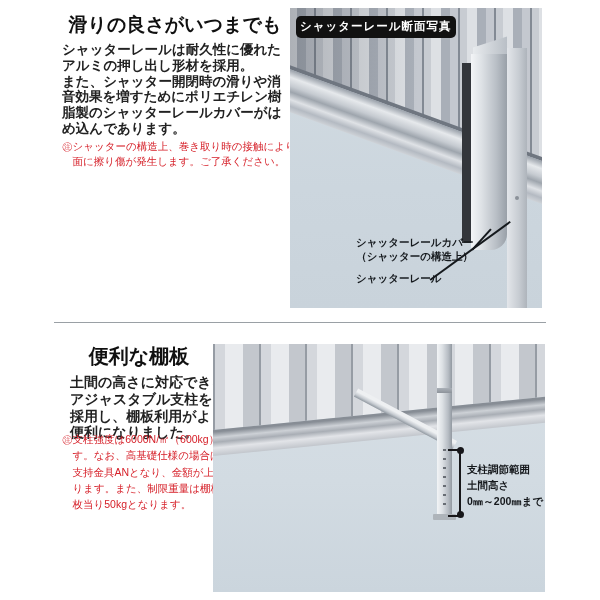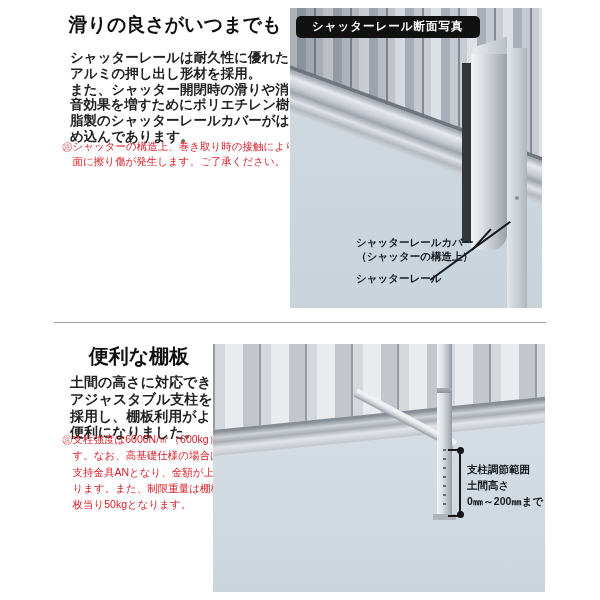--- a/index.html
+++ b/index.html
@@ -2,21 +2,21 @@
 <html><head>
 <meta charset="utf-8">
 <style>
   html,body{margin:0;padding:0;background:#fff;}
   .canvas{position:relative;width:600px;height:600px;background:#ffffff;overflow:hidden;
           font-family:"Liberation Sans","DejaVu Sans",sans-serif;color:#1c1c1c;}
 
   
   .h1{position:absolute;left:58px;top:12px;width:234px;margin:0;text-align:center;
       font-size:19px;font-weight:bold;color:#101010;}
-  .body1{position:absolute;left:62px;top:42px;width:232px;margin:8px;font-size:13.5px;
+  .body1{position:absolute;left:62px;top:42px;width:232px;margin:0;font-size:13.5px;
          line-height:1.17;font-weight:bold;color:#222;white-space:pre-line;}
   .note{color:#d62029;margin:0;text-indent:-1em;padding-left:1em;}
   .note1{position:absolute;left:62px;top:139px;width:234px;font-size:10.5px;line-height:1.45;}
 
   
   .photo1{position:absolute;left:290px;top:8px;width:252px;height:300px;overflow:hidden;
           background:linear-gradient(180deg,#d3dce2 0%,#ccd6de 60%,#c9d3db 100%);}
   .p1-slab{position:absolute;left:-12px;top:-200px;width:312px;height:300px;
            transform:skewY(20deg);transform-origin:0 50%;}
   .p1-wall{position:absolute;left:0;right:0;top:0;height:257px;
@@ -29,21 +29,21 @@
             background:linear-gradient(90deg,#e3e6ea 0%,#c7ccd2 60%,#aeb4bb 100%);}
   .p1-col{position:absolute;left:181px;top:46px;width:36px;height:196px;z-index:2;
           background:linear-gradient(90deg,#f3f5f7 0%,#dde1e5 30%,#b9bfc6 70%,#99a0a8 100%);
           border-radius:0 0 16px 4px;}
   .p1-colcap{position:absolute;left:183px;top:34px;width:34px;height:18px;z-index:2;
              background:linear-gradient(90deg,#e8ebee,#b9bfc6);transform:skewY(-18deg);}
   .p1-cover{position:absolute;left:172px;top:55px;width:9px;height:180px;background:#33363b;z-index:3;}
   .p1-screw{position:absolute;left:225px;top:188px;width:4px;height:4px;border-radius:50%;
             background:#8b9199;z-index:3;}
   .badge{position:absolute;left:6px;top:8px;z-index:6;background:#111111;color:#ffffff;
-         font-size:11.5px;font-weight:bold;letter-spacing:1px;padding:3px 16px 4px;border-radius:5px;}
+         font-size:11.5px;font-weight:bold;letter-spacing:1px;padding:3px 4px 4px;border-radius:5px;}
   .p1-label{position:absolute;z-index:6;font-size:10.5px;font-weight:bold;color:#15191d;line-height:1.3;text-align:center;}
   .p1-label.cover{left:66px;top:228px;}
   .p1-label.rail{left:66px;top:264px;}
   .leader{position:absolute;height:1.5px;background:#15191d;transform-origin:0 50%;z-index:5;}
   .leader1{left:182px;top:241px;width:28px;transform:rotate(-48deg);}
   .leader2{left:140px;top:271px;width:99px;transform:rotate(-36deg);}
 
   
   .divider{position:absolute;left:54px;top:322px;width:492px;height:1px;background:#9aa0a5;}
 

